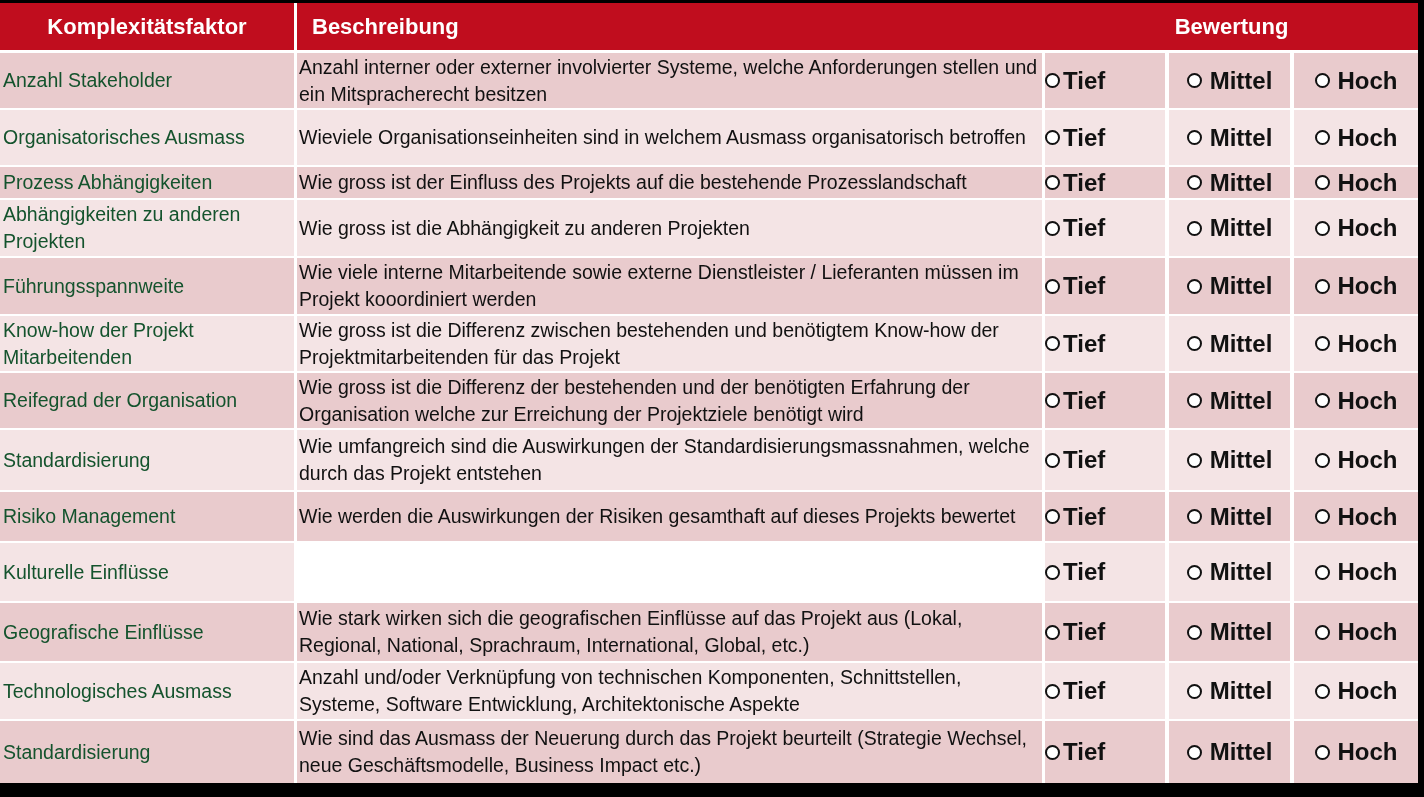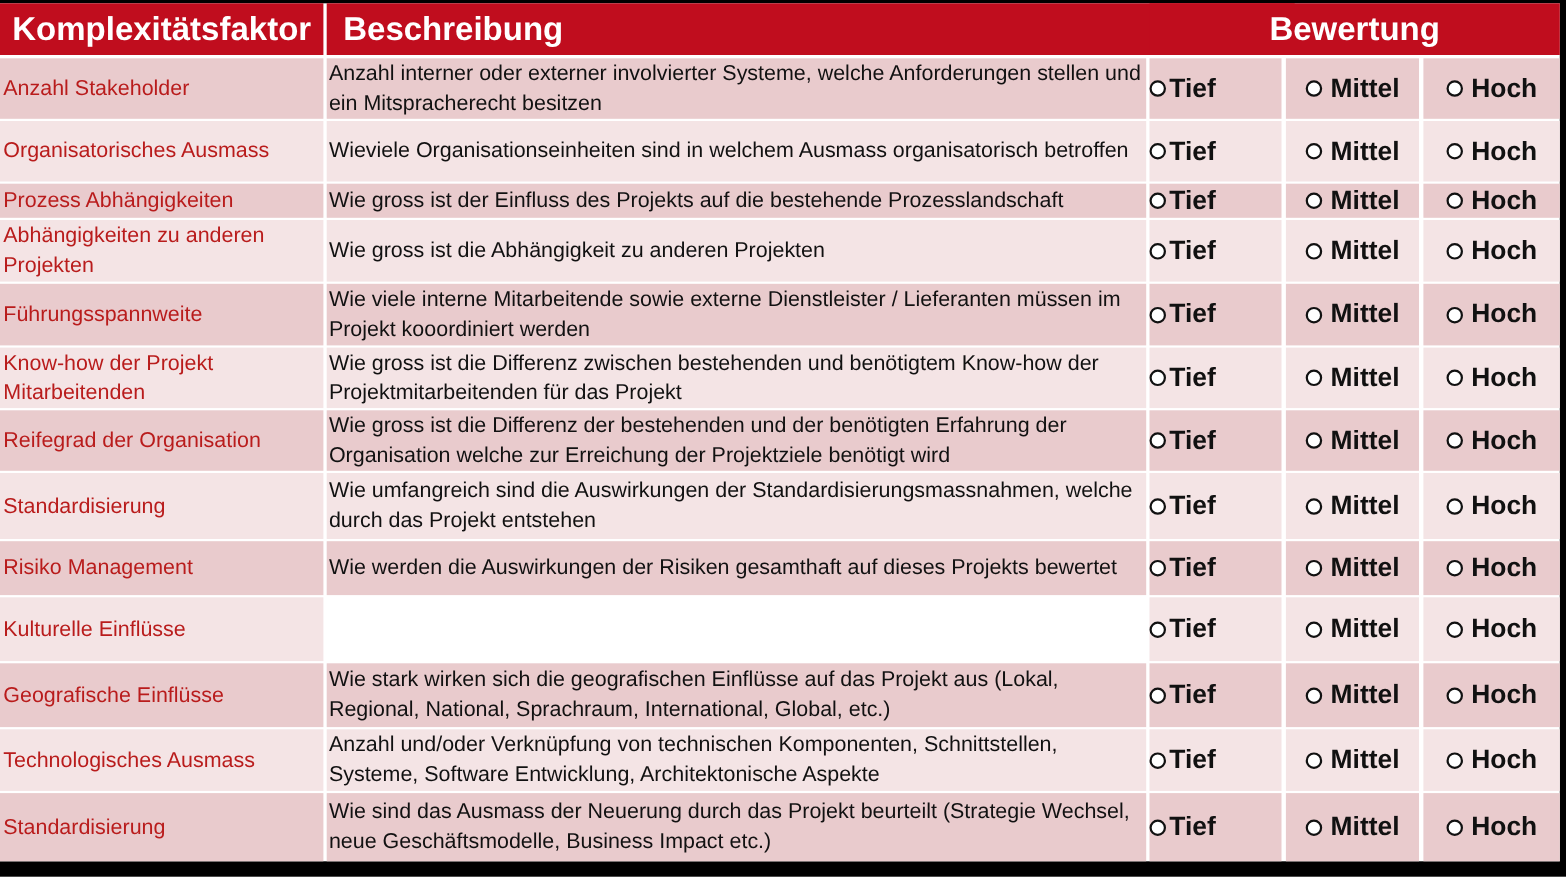--- a/index.html
+++ b/index.html
@@ -5,30 +5,30 @@
   html, body { margin:0; padding:0; }
   body {
     width:1424px; height:797px; background:#000; overflow:hidden;
     font-family: "Liberation Sans", sans-serif;
   }
   .table-wrap {
     position:absolute; left:0; top:3px; width:1418px; height:780px; background:#fff;
   }
   .hdr {
     position:absolute; top:0; height:47px; background:#c00d1e; color:#fff;
-    font-weight:bold; font-size:30px; display:flex; align-items:center;
+    font-weight:bold; font-size:22px; display:flex; align-items:center;
   }
   .row { position:absolute; left:0; width:1418px; }
   .cell {
     position:absolute; top:0; bottom:0; display:flex; align-items:center;
     box-sizing:border-box;
   }
   .row.dark .cell { background:#e9cbcd; }
   .row.light .cell { background:#f4e4e5; }
-  .c1 { left:0; width:294px; padding-left:3px; font-size:19.5px; line-height:27px; color:#b91c1c; }
+  .c1 { left:0; width:294px; padding-left:3px; font-size:19.5px; line-height:27px; color:#14532d; }
   .c2 { left:297px; width:745px; padding-left:2px; font-size:19.5px; line-height:27px; color:#111; }
   .r1 { left:1045px; width:120px; justify-content:flex-start; }
   .r2 { left:1169px; width:121px; justify-content:center; }
   .r3 { left:1294px; width:124px; justify-content:center; }
   .opt { display:flex; align-items:center; font-weight:bold; font-size:24px; color:#111; cursor:pointer; }
   .radio {
     width:15px; height:15px; border:2px solid #111; border-radius:50%; background:#fff;
     box-sizing:border-box; margin-right:3px;
   }
   .opt.wide .radio { margin-right:8px; }

